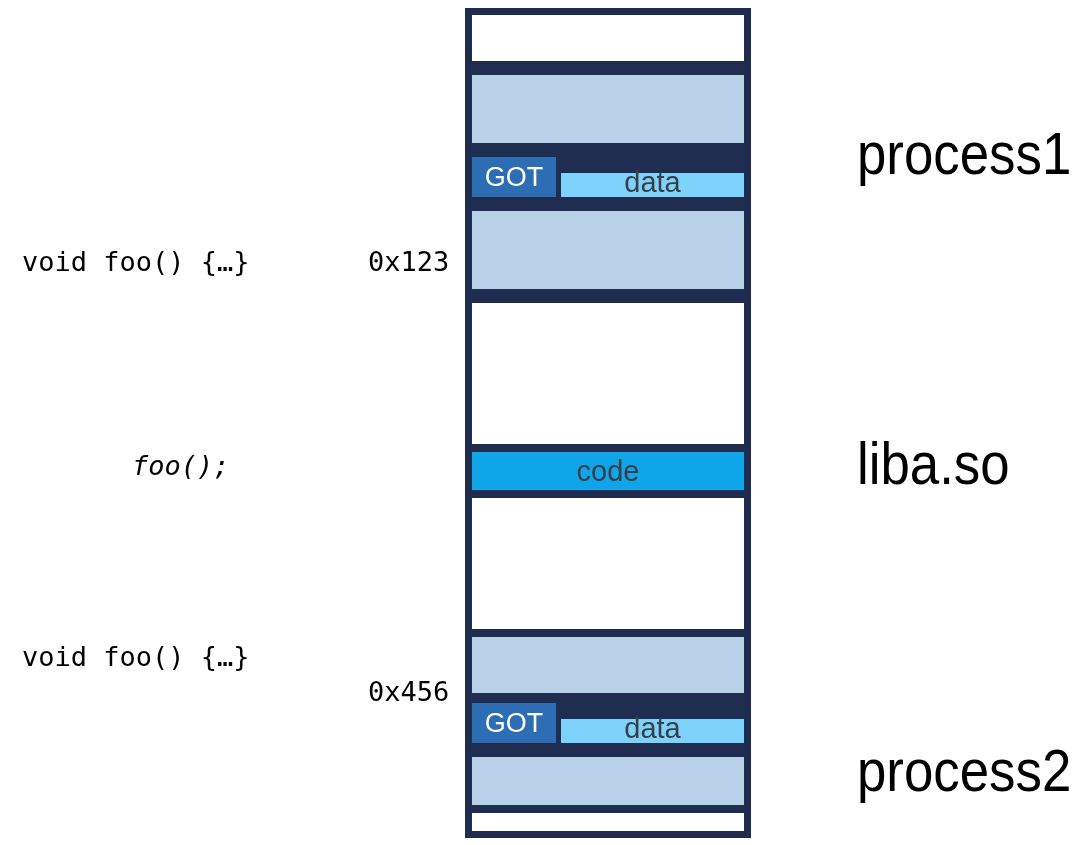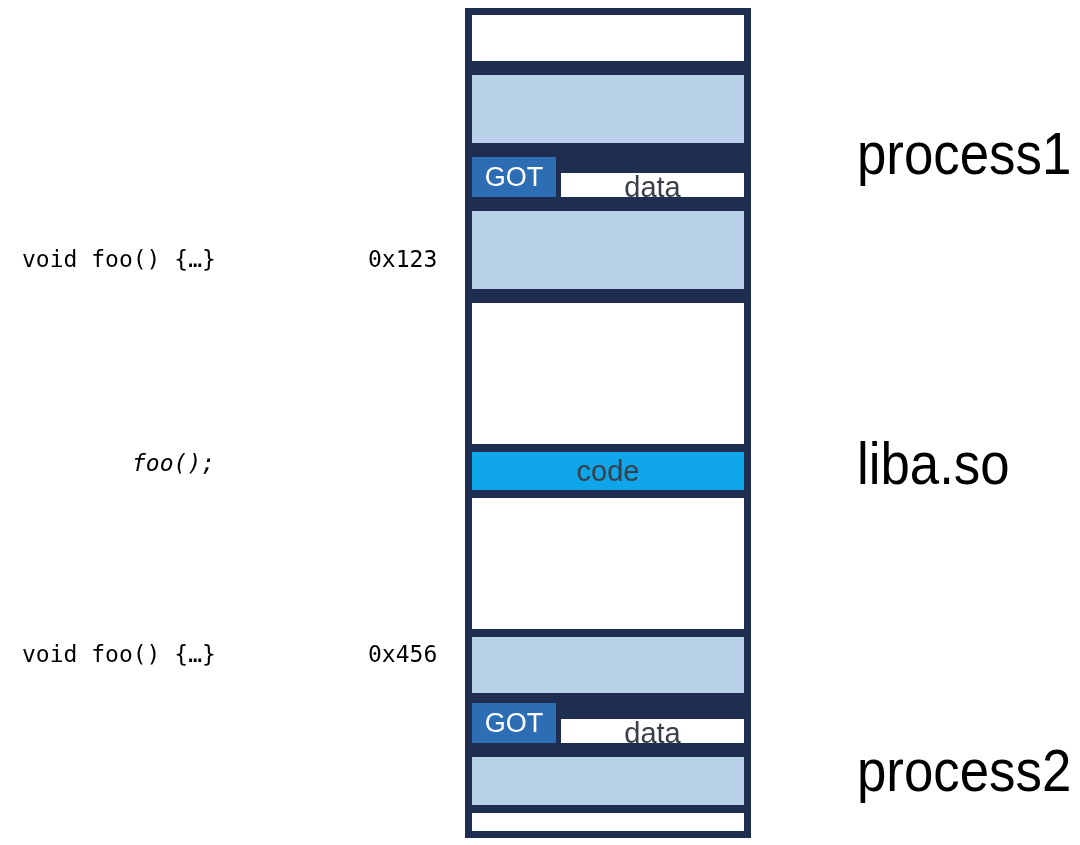--- a/index.html
+++ b/index.html
@@ -12,21 +12,21 @@
     height: 845px;
     position: relative;
     overflow: hidden;
     font-family: "Liberation Sans", sans-serif;
   }
 
   
   .code-label {
     position: absolute;
     font-family: "DejaVu Sans Mono", monospace;
-    font-size: 23px;
+    font-size: 27px;
     color: #000000;
     white-space: pre;
     letter-spacing: 0px;
     line-height: 1;
   }
   .code-sig   { left: 22px; }
   .code-addr  { left: 352px; margin-left: 16px; }
   .code-call  { left: 132px; font-style: italic; }
 
   
@@ -64,23 +64,23 @@
     align-items: center;
     justify-content: center;
     box-sizing: border-box;
   }
   .got-gap {
     width: 5px;
     background: #1f2d50;
   }
   .data-cell {
     flex: 1;
-    background: #ffffff;
+    background: #7dd3fc;
     display: flex;
-    align-items: flex-start;
+    align-items: flex-end;
     justify-content: center;
     box-sizing: border-box;
     margin-top: 16px;
   }
   .cell-text-light {
     font-family: "Liberation Sans", sans-serif;
     font-size: 27px;
     color: #ffffff;
     line-height: 1;
   }
@@ -113,21 +113,21 @@
 </style>
 </head>
 <body>
 
 <div class="code-label code-sig" style="top:248px">void foo() {…}</div>
 <div class="code-label code-addr" style="top:248px">0x123</div>
 
 <div class="code-label code-call" style="top:452px">foo();</div>
 
 <div class="code-label code-sig" style="top:643px">void foo() {…}</div>
-<div class="code-label code-addr" style="top:643px">0x456</div>
+<div class="code-label code-addr" style="top:678px">0x456</div>
 
 <div id="memory-column">
 
   <div class="seg" style="top:0px;height:60px"></div>
 
   <div class="seg blue" style="top:60px;height:82px"></div>
 
   <div class="seg split" style="top:142px;height:54px">
     <div class="got-cell">
       <span class="cell-text-light">GOT</span>

